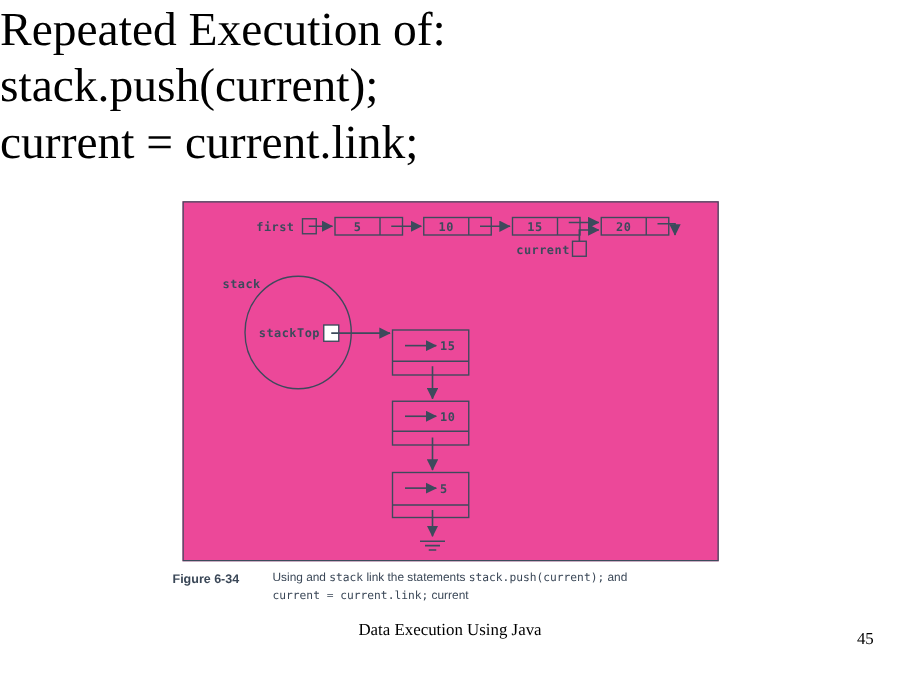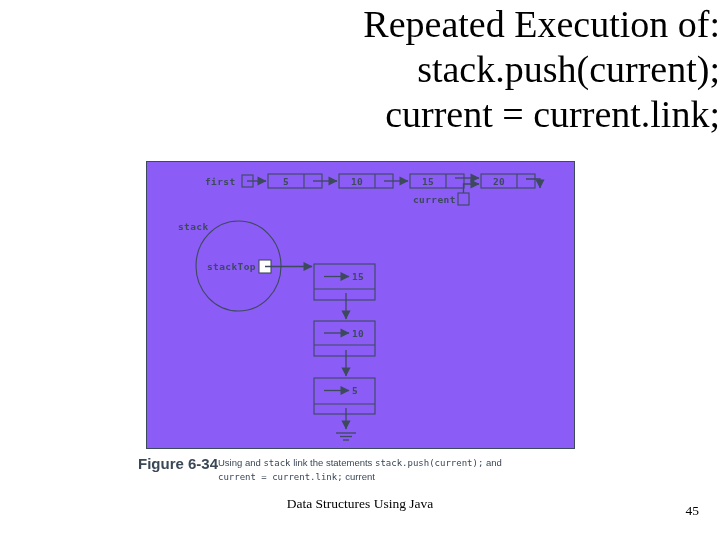--- a/index.html
+++ b/index.html
@@ -1,35 +1,35 @@
 <!DOCTYPE html>
 <html><head>
 <meta charset="utf-8">
 <style>
   html,body{margin:0;padding:0;}
   body{
     width:720px;height:540px;position:relative;background:#ffffff;
     font-family:"Liberation Sans",sans-serif;overflow:hidden;
   }
   .title{
-    position:absolute;top:2px;left:0;width:720px;text-align:right;
+    position:absolute;top:2px;left:0;width:720px;text-align:left;
     font-family:"Liberation Serif",serif;font-size:38px;line-height:45px;
     color:#000;font-weight:400;
   }
   .figure-panel{
     position:absolute;left:146px;top:161px;width:429px;height:288px;
-    border:1.5px solid #3d4a5c;background:#8b5cf6;box-sizing:border-box;
+    border:1.5px solid #3d4a5c;background:#ec4899;box-sizing:border-box;
   }
   .figure-panel svg{position:absolute;left:0;top:0;}
   .caption{
     position:absolute;left:138px;top:456px;width:440px;
     color:#3a4757;font-size:9.5px;line-height:14px;
   }
   .caption-label{
-    position:absolute;left:0;top:1px;font-weight:bold;font-size:15px;
+    position:absolute;left:0;top:1px;font-weight:bold;font-size:10px;
     white-space:nowrap;
   }
   .caption-body{position:absolute;left:80px;top:0;width:360px;}
   .mono{font-family:"DejaVu Sans Mono",monospace;font-size:9px;}
   .footer{
     position:absolute;left:0;top:496px;width:720px;height:20px;
     font-family:"Liberation Serif",serif;font-size:13.5px;color:#000;
   }
   .footer-title{display:block;width:720px;text-align:center;}
   .page-number{position:absolute;right:21px;top:7px;}
@@ -117,15 +117,15 @@
 
 <div class="caption">
   <span class="caption-label">Figure 6-34</span>
   <div class="caption-body">
     <div><span>Using and </span><span class="mono">stack</span><span> link the statements </span><span class="mono">stack.push(current);</span><span> and</span></div>
     <div><span class="mono">current = current.link;</span><span> current</span></div>
   </div>
 </div>
 
 <div class="footer">
-  <span class="footer-title">Data Structures Using Java</span>
+  <span class="footer-title">Data Execution Using Java</span>
   <span class="page-number">45</span>
 </div>
 
 </body></html>

